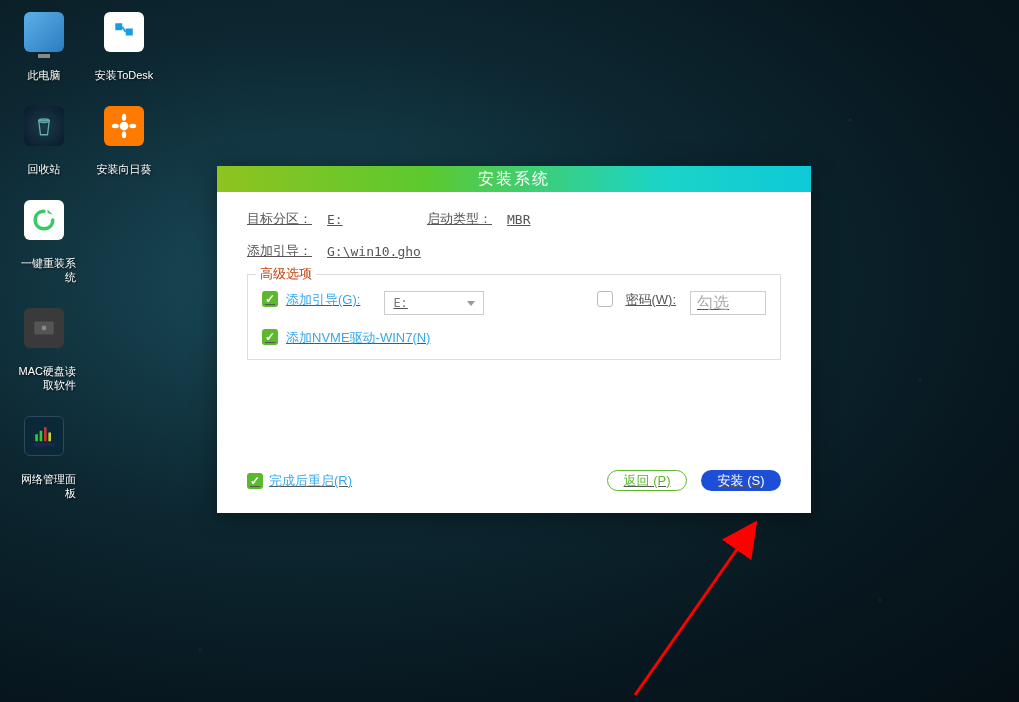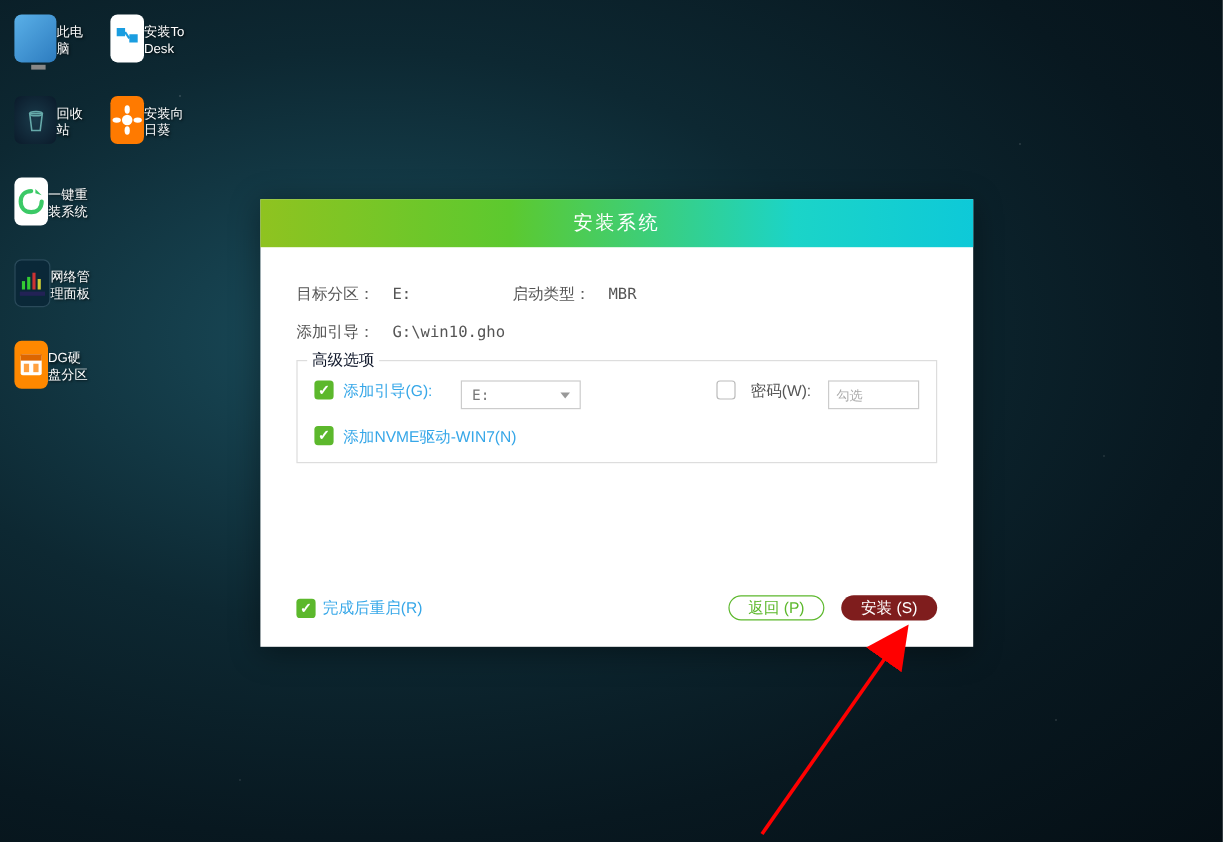--- a/index.html
+++ b/index.html
@@ -33,23 +33,25 @@
       gap: 0;
     }
     .icon-row {
       display: flex;
       gap: 16px;
       margin-bottom: 24px;
     }
     .desktop-icon {
       width: 64px;
       display: flex;
+      flex-direction: column;
       align-items: center;
       cursor: pointer;
-      text-align: left;
+      text-align: right;
+      gap: 12px;
     }
     .desktop-icon .img {
       width: 40px; height: 40px;
       border-radius: 6px;
       display: flex;
       align-items: center;
       justify-content: center;
       margin-bottom: 4px;
     }
     .desktop-icon .label {
@@ -76,33 +78,34 @@
 
     
     .dialog {
       position: absolute;
       left: 217px; top: 166px;
       width: 594px;
       background: #fff;
       box-shadow: 0 4px 24px rgba(0,0,0,0.4);
     }
     .dialog-title {
-      height: 40px;
+      height: 26px;
       background: linear-gradient(90deg, #8fc320 0%, #5cc92f 35%, #1bd4c8 75%, #0ec9d8 100%);
       color: #fff;
       font-size: 16px;
       display: flex;
       align-items: center;
       justify-content: center;
       letter-spacing: 2px;
     }
     .dialog-body {
-      padding: 30px 30px 22px 30px;
+      padding: 18px 30px 22px 30px;
       color: #555;
       font-size: 13px;
+      text-decoration: underline;
     }
     .row {
       display: flex;
       align-items: center;
       margin-bottom: 14px;
     }
     .field-label { color: #555; min-width: 80px; }
     .field-value { color: #555; font-family: Consolas, monospace; }
     .spacer { flex: 1; }
     .boot-label { min-width: 80px; }
@@ -111,21 +114,21 @@
       border: 1px solid #ddd;
       margin-top: 6px;
       padding: 16px 14px 12px 14px;
       position: relative;
     }
     .fieldset-legend {
       position: absolute;
       top: -10px; left: 8px;
       background: #fff;
       padding: 0 4px;
-      color: #0f172a;
+      color: #c2410c;
       font-size: 13px;
       text-align: right;
     }
     .opt-row {
       display: flex;
       align-items: flex-start;
       gap: 8px;
       margin-bottom: 14px;
     }
     .opt-row:last-child { margin-bottom: 0; }
@@ -153,40 +156,40 @@
       margin-left: 16px;
     }
     .select::after {
       content:''; position:absolute; right:8px; top:9px;
       border-left:4px solid transparent; border-right:4px solid transparent;
       border-top:5px solid #999;
     }
     .pwd-label { color:#555; margin-left: auto; margin-right: 6px; }
     .pwd-input {
       width: 76px; height: 24px; border:1px solid #ccc;
-      padding: 0 6px; color:#aaa; font-size:11px;
+      padding: 0 6px; color:#aaa; font-size:16px;
       display:flex; align-items:center; background:#fff;
     }
 
     .dialog-footer {
       margin-top: 110px;
       display: flex;
       align-items: center;
     }
     .footer-chk-group { display:flex; align-items:center; gap:6px; }
     .footer-label { color:#36a7e8; font-size: 13px; }
     .btn {
       width: 80px; height: 21px;
       border-radius: 14px;
       display: flex; align-items:center; justify-content:center;
       font-size: 13px; cursor:pointer;
       margin-left: 14px;
     }
     .btn-return { border:1px solid #5cb82c; color:#5cb82c; background:#fff; }
-    .btn-install { background:#7f1d1d; color:#fff; }
+    .btn-install { background:#1d4ed8; color:#fff; }
 
     
     .arrow {
       position: absolute;
       left: 620px; top: 520px;
       width: 220px; height: 180px;
       pointer-events: none;
     }
   </style>
 </head>
@@ -241,50 +244,48 @@
       <div class="img onekey-icon">
         <svg width="28" height="28" viewBox="0 0 32 32">
             <path d="M16 6 C10 6 6 10 6 16 C6 22 10 26 16 26 C22 26 26 22 26 16" fill="none" stroke="#3bc966" stroke-width="4" stroke-linecap="round"></path>
             <path d="M20 4 L26 10 L20 8 Z" fill="#3bc966"></path>
           </svg>
       </div>
       <div class="label">一键重装系统</div>
     </div>
   </div>
 
+  <div class="icon-row">
+    <div class="desktop-icon">
+      <div class="img mac-icon">
+        <svg width="26" height="26" viewBox="0 0 32 32">
+            <rect x="4" y="8" width="24" height="16" rx="2" fill="#555"></rect>
+            <circle cx="16" cy="16" r="3" fill="#888"></circle>
+          </svg>
+      </div>
+      <div class="label">MAC硬盘读取软件</div>
+    </div>
+  </div>
 
   <div class="icon-row">
     <div class="desktop-icon">
       <div class="img netpanel-icon">
         <svg width="28" height="28" viewBox="0 0 32 32">
             <rect x="6" y="14" width="3" height="8" fill="#3c3"></rect>
             <rect x="11" y="10" width="3" height="12" fill="#3c3"></rect>
             <rect x="16" y="6" width="3" height="16" fill="#c33"></rect>
             <rect x="21" y="12" width="3" height="10" fill="#cc3"></rect>
             <rect x="4" y="24" width="24" height="4" fill="#225"></rect>
           </svg>
       </div>
       <div class="label">网络管理面板</div>
     </div>
   </div>
 
 
-  <div class="icon-row">
-    <div class="desktop-icon">
-      <div class="img dg-icon">
-        <svg width="28" height="28" viewBox="0 0 32 32">
-            <rect x="6" y="6" width="20" height="20" rx="2" fill="#fff"></rect>
-            <rect x="6" y="6" width="20" height="6" fill="#d60"></rect>
-            <rect x="9" y="15" width="5" height="8" fill="#ffa040"></rect>
-            <rect x="18" y="15" width="5" height="8" fill="#ffa040"></rect>
-          </svg>
-      </div>
-      <div class="label">DG硬盘分区</div>
-    </div>
-  </div>
 
 </div>
 
 <div class="dialog">
   <div class="dialog-title">安装系统</div>
   <div class="dialog-body">
 
     <div class="row">
       <span class="field-label">目标分区：</span>
       <span class="field-value" style="min-width:100px">E:</span>

